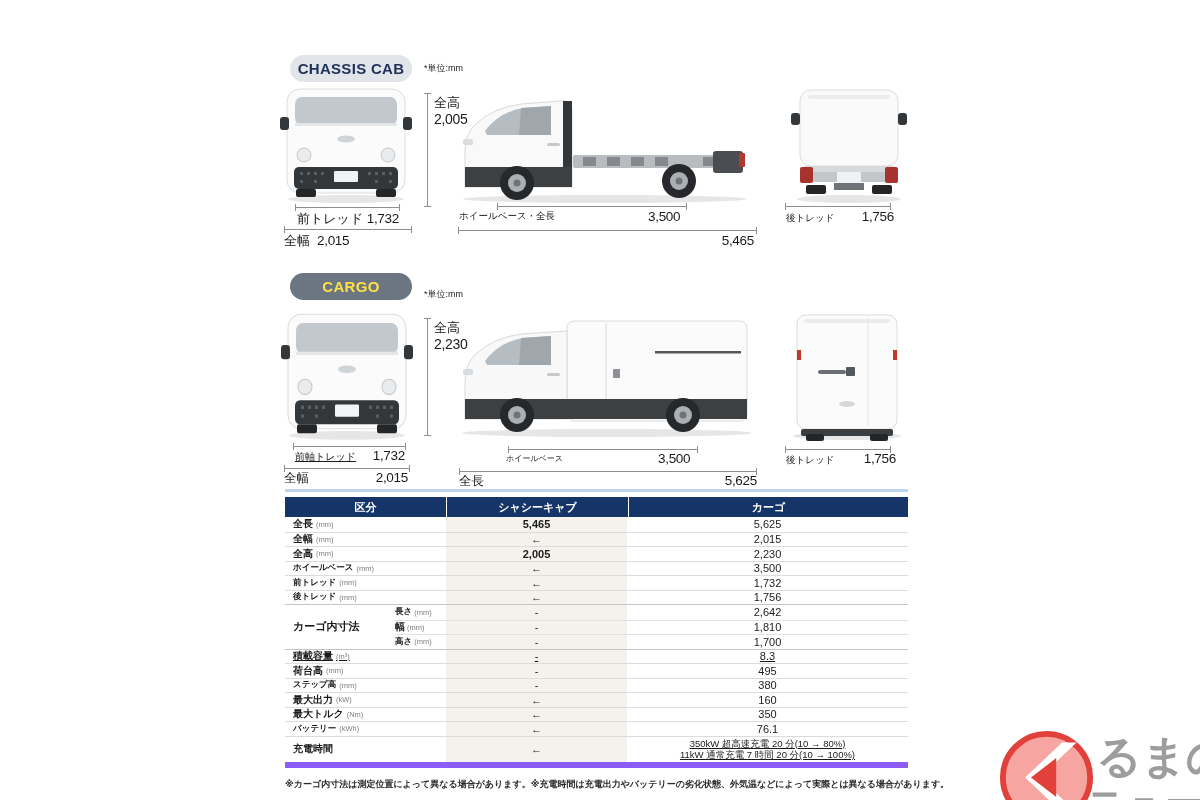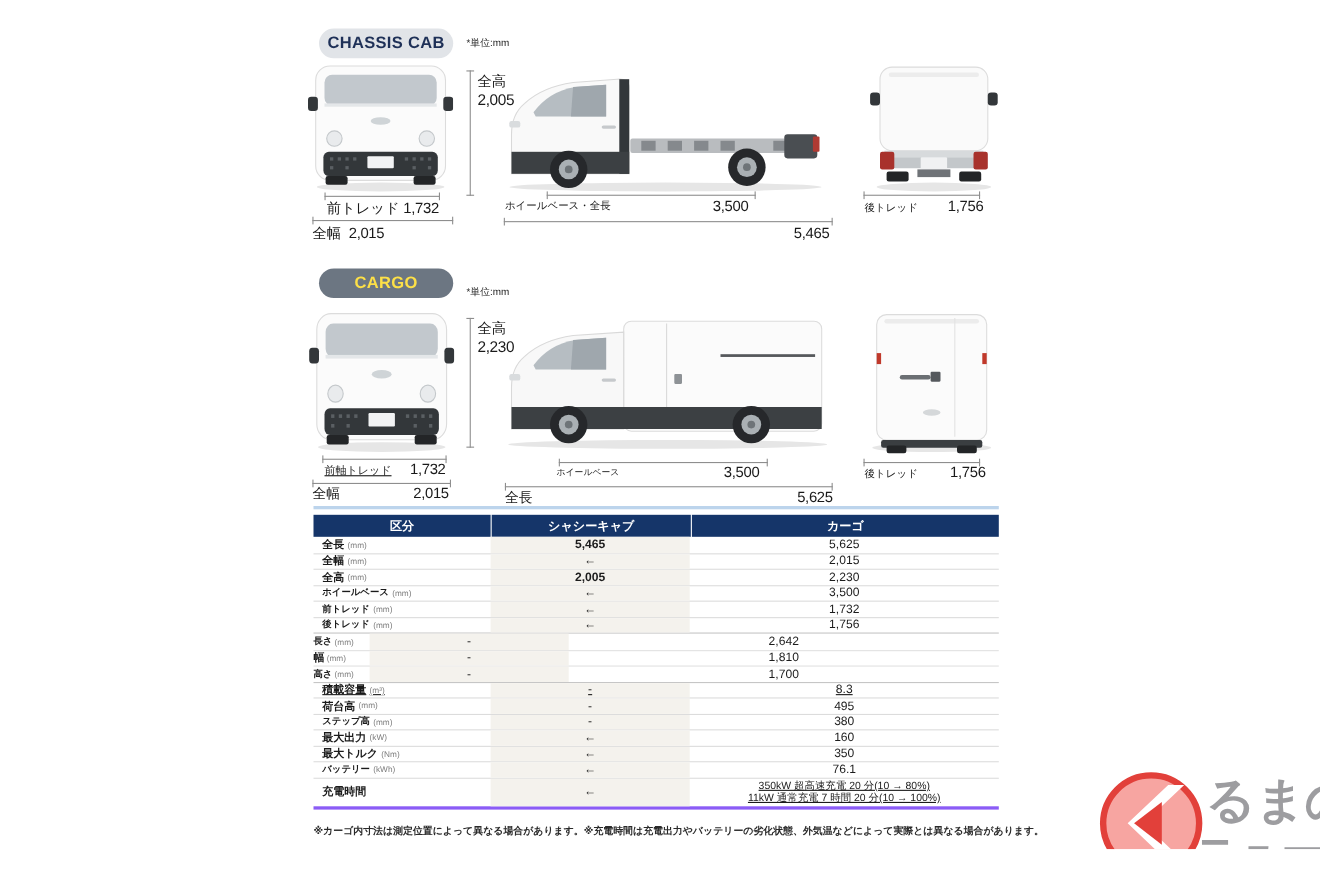--- a/index.html
+++ b/index.html
@@ -1,18 +1,18 @@
 <!DOCTYPE html>
 <html><head>
 <meta charset="utf-8">
 <style>
   * { margin:0; padding:0; box-sizing:border-box; }
   html,body { background:#fff; }
   body { font-family:"Liberation Sans","DejaVu Sans",sans-serif; color:#1a1a1a; }
-  #canvas { position:relative; width:1200px; height:772px; background:#fff; overflow:hidden; }
+  #canvas { position:relative; width:1200px; height:772px; background:#fff; overflow:hidden;margin-top:29px; }
 
   .abs { position:absolute; }
 
   
   .badge { position:absolute; width:122px; height:27px; line-height:27px; text-align:center;
            border-radius:14px; font-size:15px; font-weight:bold; letter-spacing:.3px; }
   .badge.chassis { left:290px; top:26px; background:#e1e4e8; color:#1e3057; }
   .badge.cargo   { left:290px; top:244px; background:#6c7682; color:#fde047; }
   .unit-note { position:absolute; font-size:9px; color:#222; }
 
@@ -33,21 +33,21 @@
   .num   { font-size:13.5px; letter-spacing:-.3px; }
   .num14 { font-size:14px; letter-spacing:-.3px; }
   .sbs { display:flex; justify-content:space-between; align-items:baseline; }
   .gap { display:flex; gap:7px; align-items:baseline; }
   .ralign { text-align:right; }
 
   
   .blue-divider { position:absolute; left:285px; top:460px; width:623px; height:3px; background:#bcd4ec; }
 
   
-  #spec-table { position:absolute; left:285px; top:468px; width:623px; border-bottom:3px solid #8b5cf6; }
+  #spec-table { position:absolute; left:285px; top:468px; width:623px; border-bottom:6px solid #8b5cf6; }
   .thead { display:flex; height:20px; }
   .th { background:#153569; color:#fff; font-weight:bold; font-size:11px;
         display:flex; align-items:center; justify-content:center; }
   .th.h1 { width:161px; margin-right:1px; }
   .th.h2 { width:181px; margin-right:1px; }
   .th.h3 { flex:1; }
   .trow,.srow { display:flex; align-items:stretch; height:14.5px; }
   .tbody > .trow { border-top:1px solid #dcdcdc; }
   .tbody > :first-child { border-top:none; }
   .tgroup { display:flex; border-top:1px solid #c6c6c6; }
@@ -379,20 +379,21 @@
             <span class="ru">(mm)</span>
           </div>
           <div class="c2">
             <span class="val">←</span>
           </div>
           <div class="c3">
             <span class="val">1,756</span>
           </div>
         </div>
         <div class="tgroup">
+          <div class="gl">カーゴ内寸法</div>
           <div class="gsub">
             <div class="srow">
               <div class="s1">
                 <span class="rl small">長さ</span>
                 <span class="ru">(mm)</span>
               </div>
               <div class="c2">
                 <span class="val">-</span>
               </div>
               <div class="c3">

